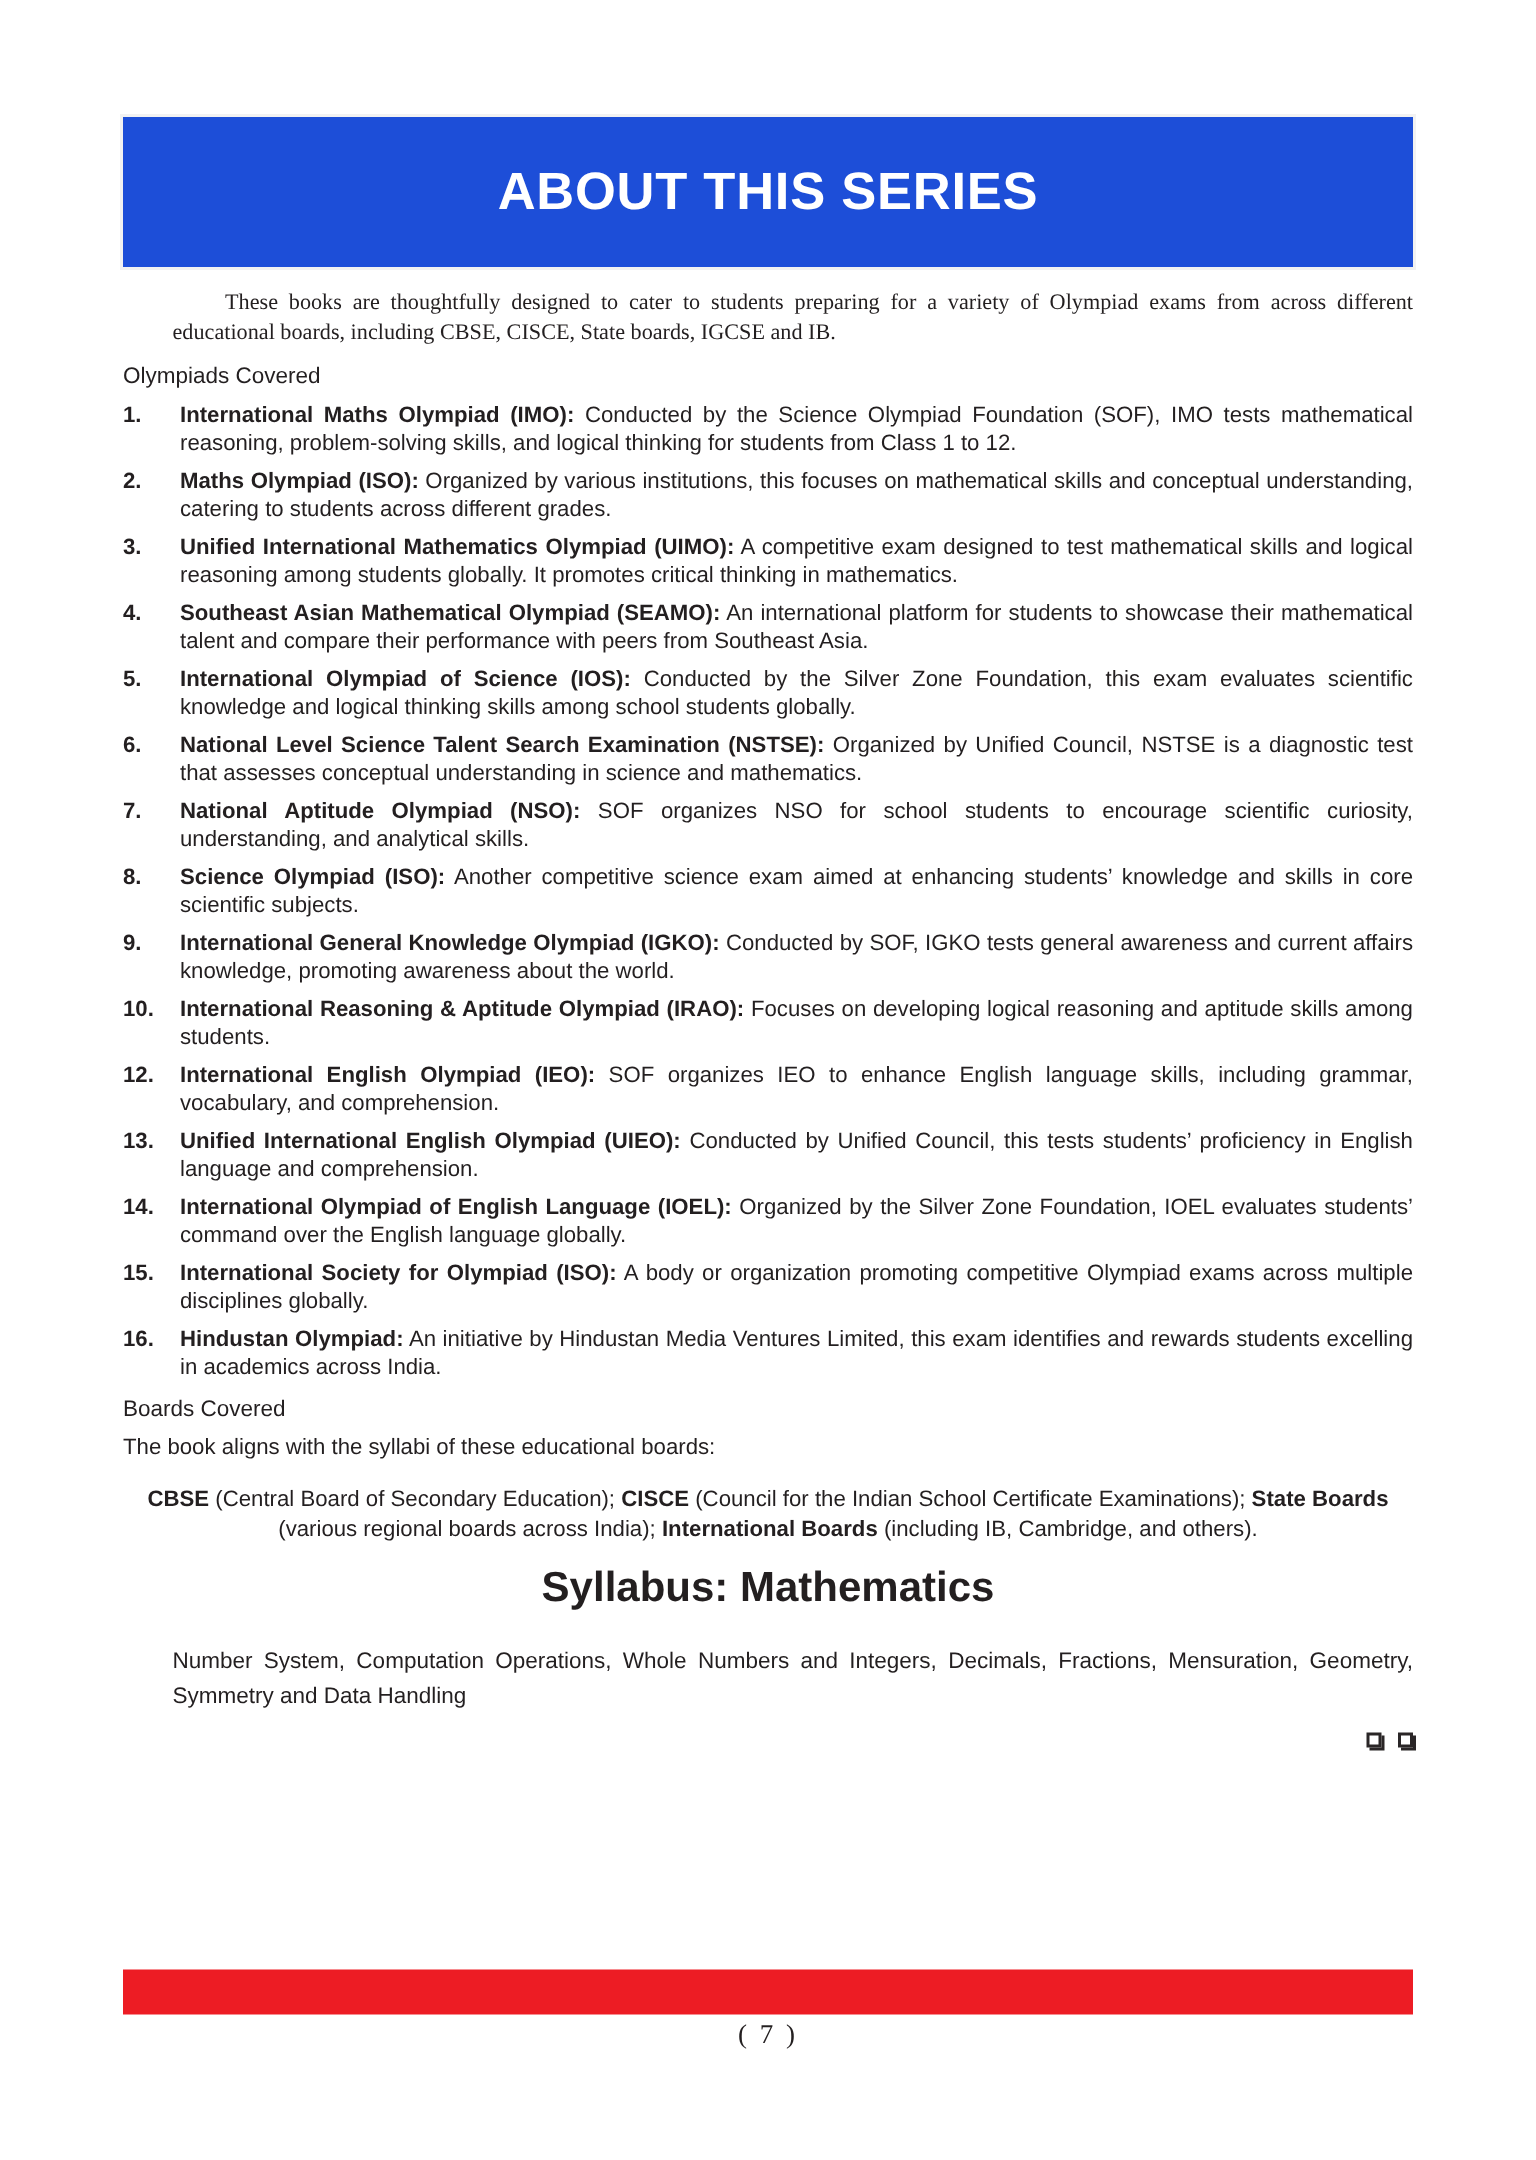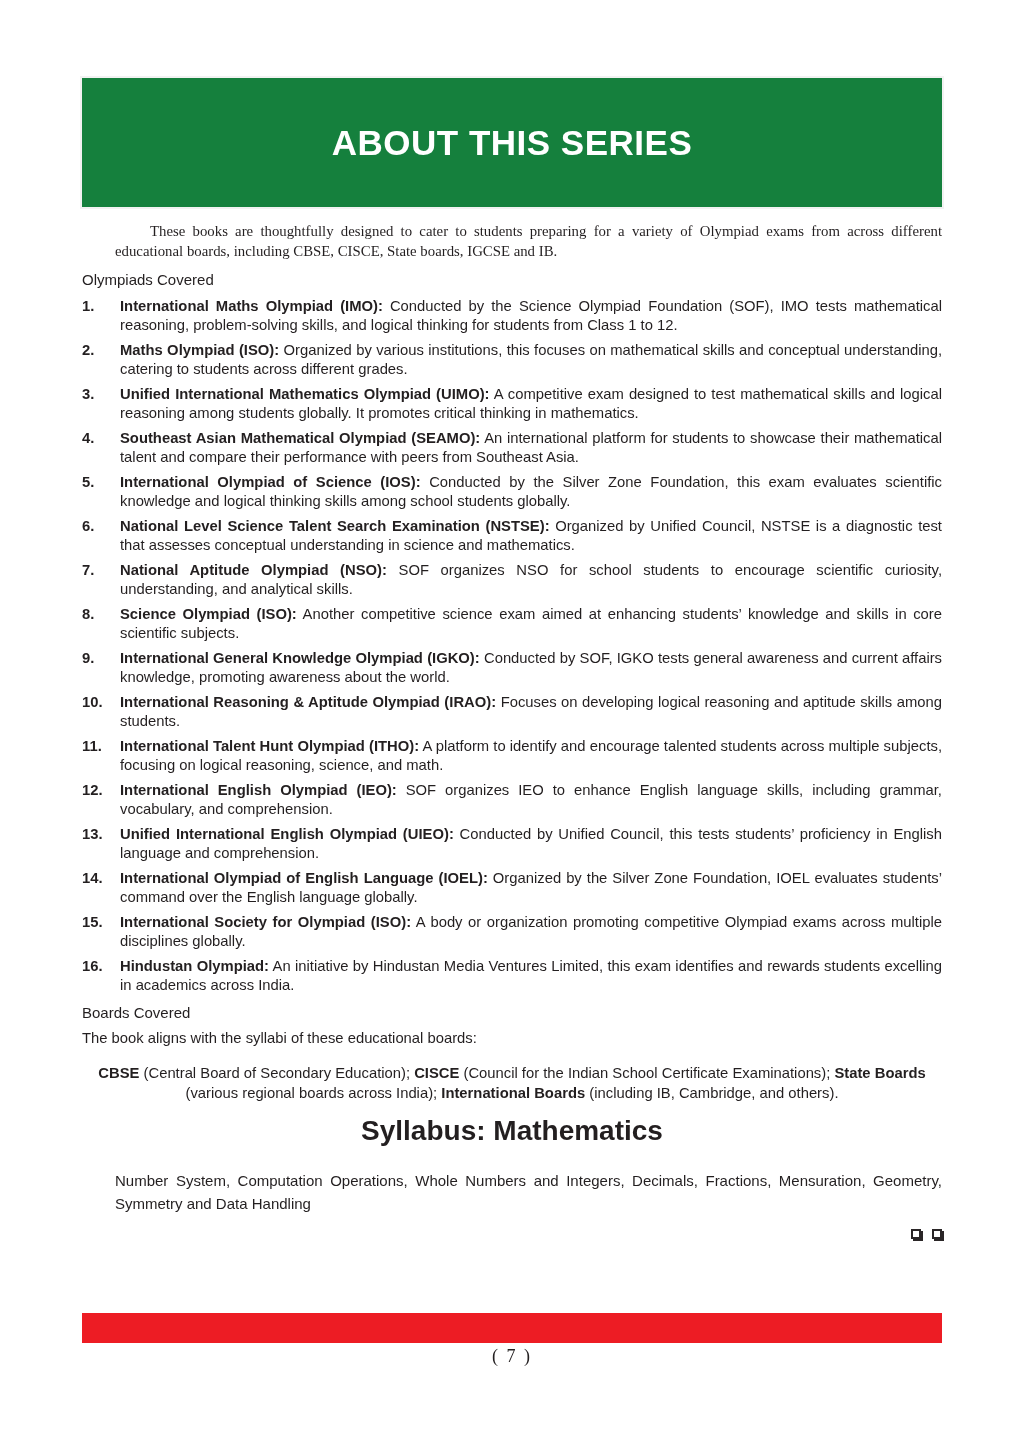--- a/index.html
+++ b/index.html
@@ -12,22 +12,22 @@
   .page {
     position: relative;
     width: 1024px; height: 1440px;
     background: #ffffff;
     overflow: hidden;
   }
   .content { padding: 0 82px; }
 
   .banner {
     margin-top: 78px;
-    height: 129px;
-    background: #15803d;
+    height: 100px;
+    background: #1d4ed8;
     display: flex; align-items: center; justify-content: center;
     box-shadow: 0 0 0 2px rgba(0,0,0,0.05);
   }
   .banner h1 {
     color: #ffffff;
     font-size: 35px;
     font-weight: bold;
     letter-spacing: 0.5px;
     white-space: nowrap;
   }
@@ -141,21 +141,20 @@
         <li class="olympiad-item"><span class="num">6.</span><b>National Level Science Talent Search Examination (NSTSE):</b> <span>Organized by Unified Council, NSTSE is a diagnostic test that assesses conceptual understanding in science and mathematics.</span></li>
 
         <li class="olympiad-item"><span class="num">7.</span><b>National Aptitude Olympiad (NSO):</b> <span>SOF organizes NSO for school students to encourage scientific curiosity, understanding, and analytical skills.</span></li>
 
         <li class="olympiad-item"><span class="num">8.</span><b>Science Olympiad (ISO):</b> <span>Another competitive science exam aimed at enhancing students’ knowledge and skills in core scientific subjects.</span></li>
 
         <li class="olympiad-item"><span class="num">9.</span><b>International General Knowledge Olympiad (IGKO):</b> <span>Conducted by SOF, IGKO tests general awareness and current affairs knowledge, promoting awareness about the world.</span></li>
 
         <li class="olympiad-item"><span class="num">10.</span><b>International Reasoning &amp; Aptitude Olympiad (IRAO):</b> <span>Focuses on developing logical reasoning and aptitude skills among students.</span></li>
 
-        <li class="olympiad-item"><span class="num">11.</span><b>International Talent Hunt Olympiad (ITHO):</b> <span>A platform to identify and encourage talented students across multiple subjects, focusing on logical reasoning, science, and math.</span></li>
 
         <li class="olympiad-item"><span class="num">12.</span><b>International English Olympiad (IEO):</b> <span>SOF organizes IEO to enhance English language skills, including grammar, vocabulary, and comprehension.</span></li>
 
         <li class="olympiad-item"><span class="num">13.</span><b>Unified International English Olympiad (UIEO):</b> <span>Conducted by Unified Council, this tests students’ proficiency in English language and comprehension.</span></li>
 
         <li class="olympiad-item"><span class="num">14.</span><b>International Olympiad of English Language (IOEL):</b> <span>Organized by the Silver Zone Foundation, IOEL evaluates students’ command over the English language globally.</span></li>
 
         <li class="olympiad-item"><span class="num">15.</span><b>International Society for Olympiad (ISO):</b> <span>A body or organization promoting competitive Olympiad exams across multiple disciplines globally.</span></li>
 
         <li class="olympiad-item"><span class="num">16.</span><b>Hindustan Olympiad:</b> <span>An initiative by Hindustan Media Ventures Limited, this exam identifies and rewards students excelling in academics across India.</span></li>

